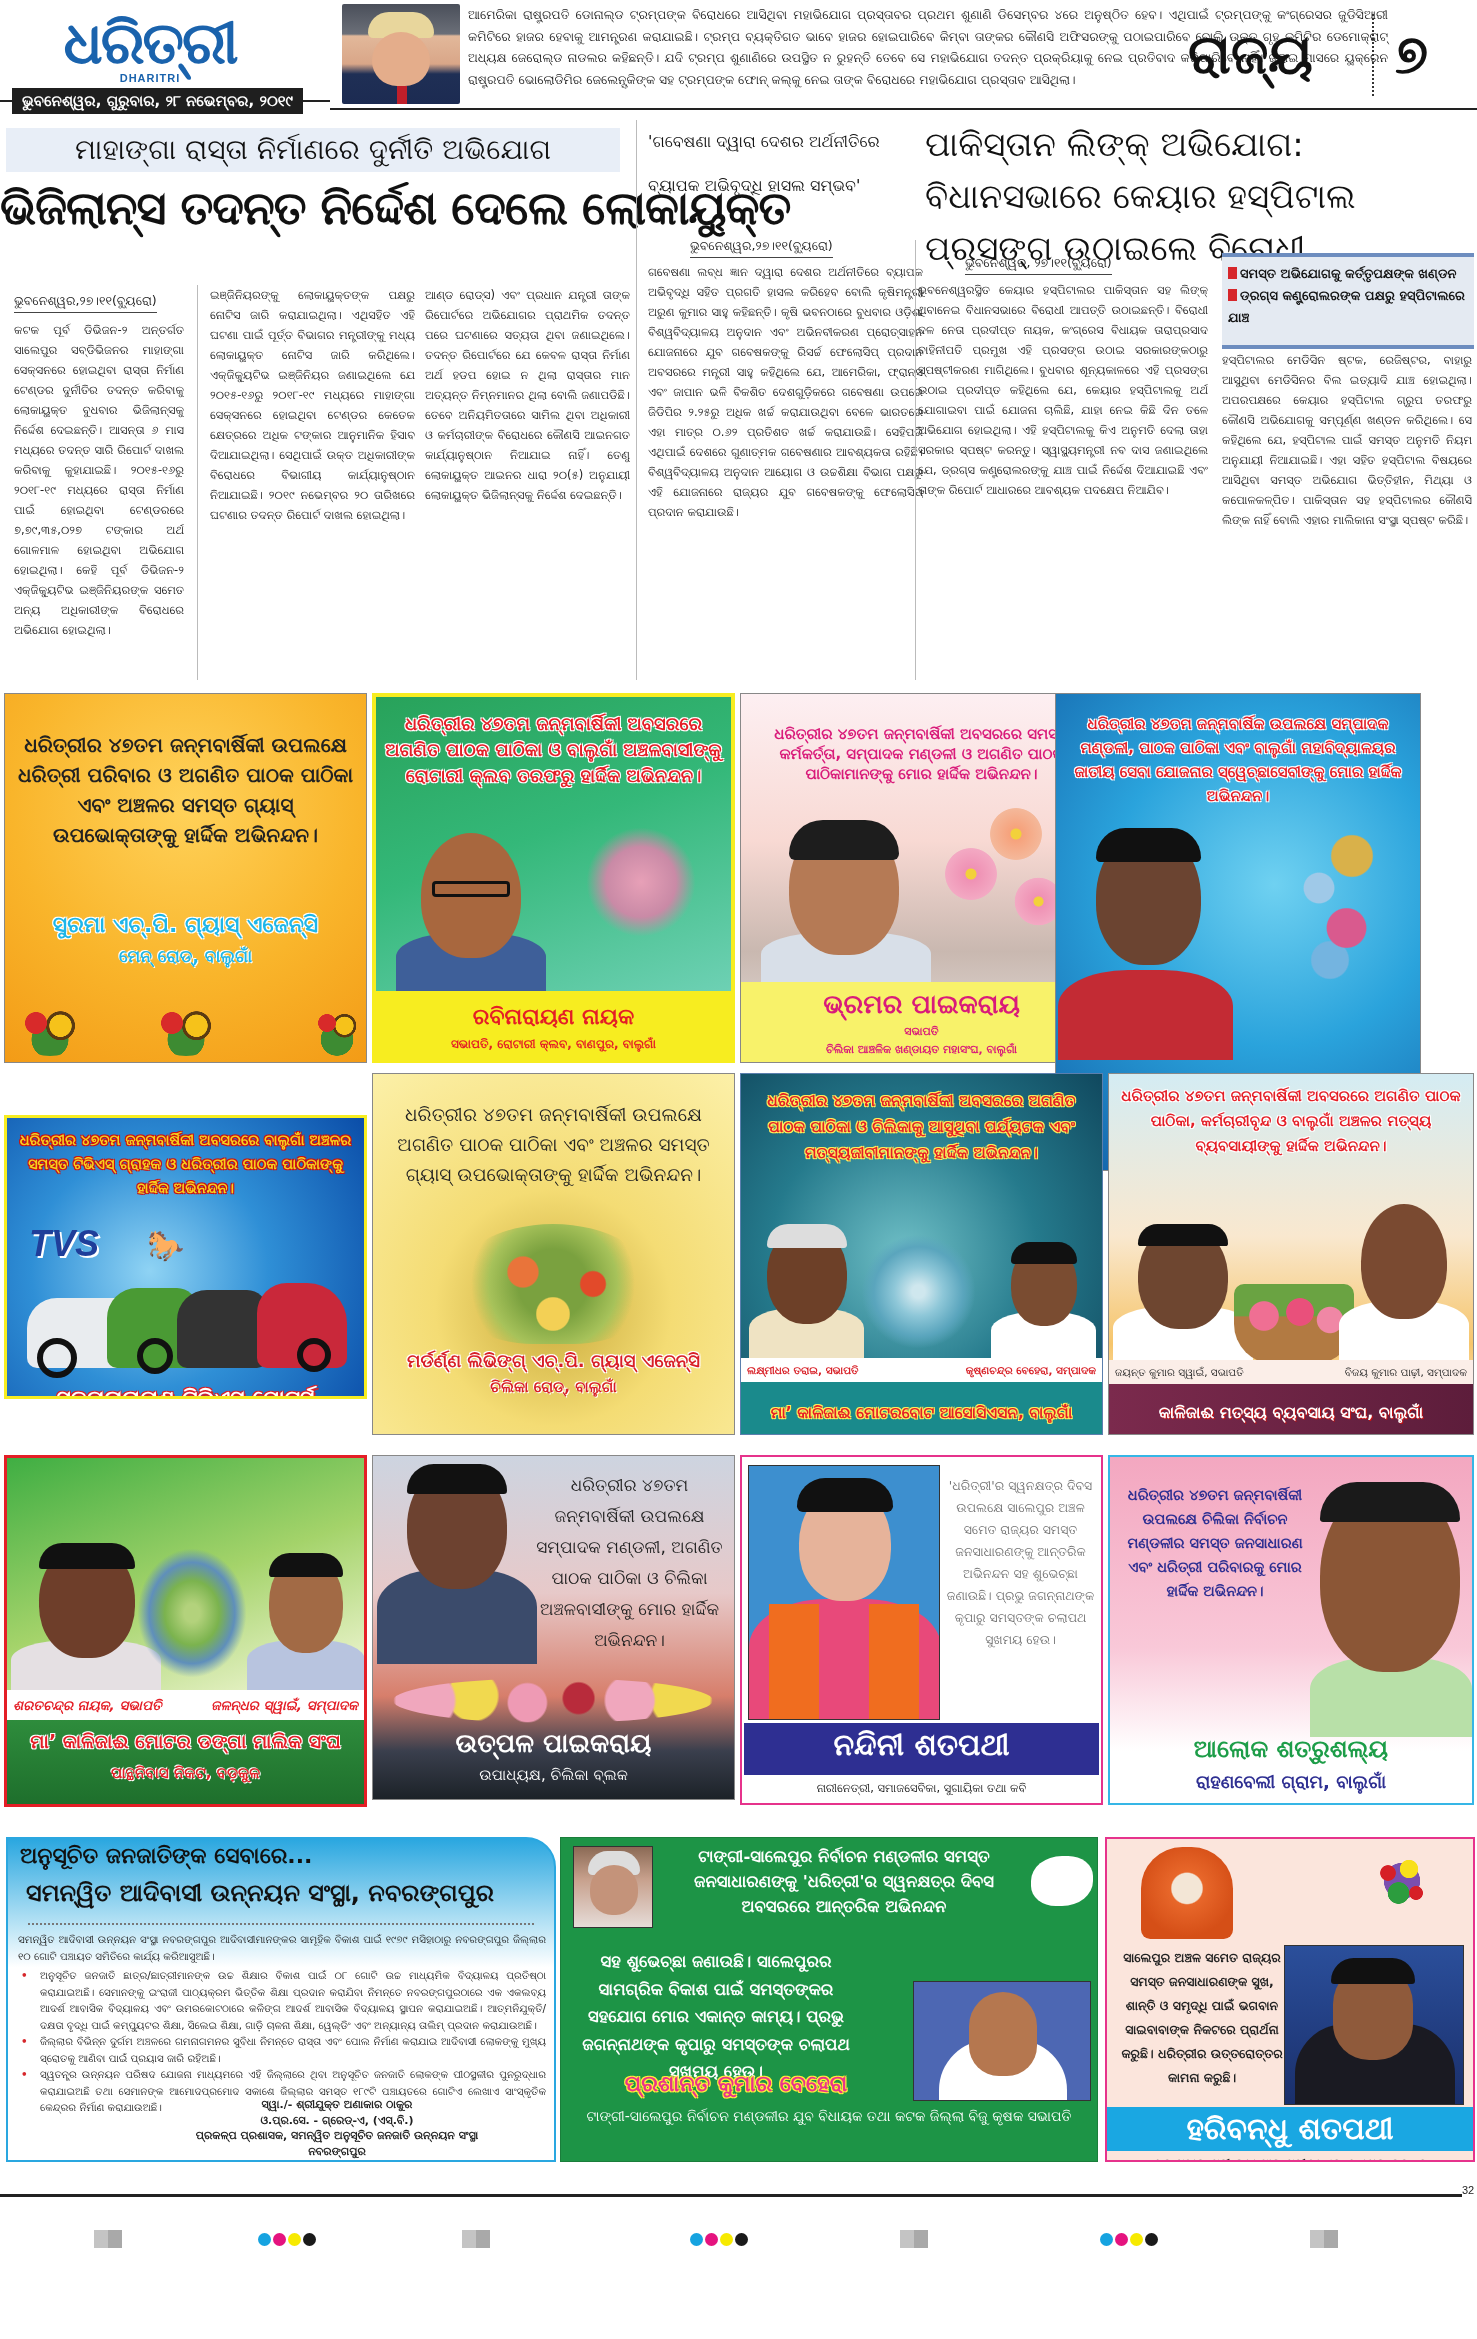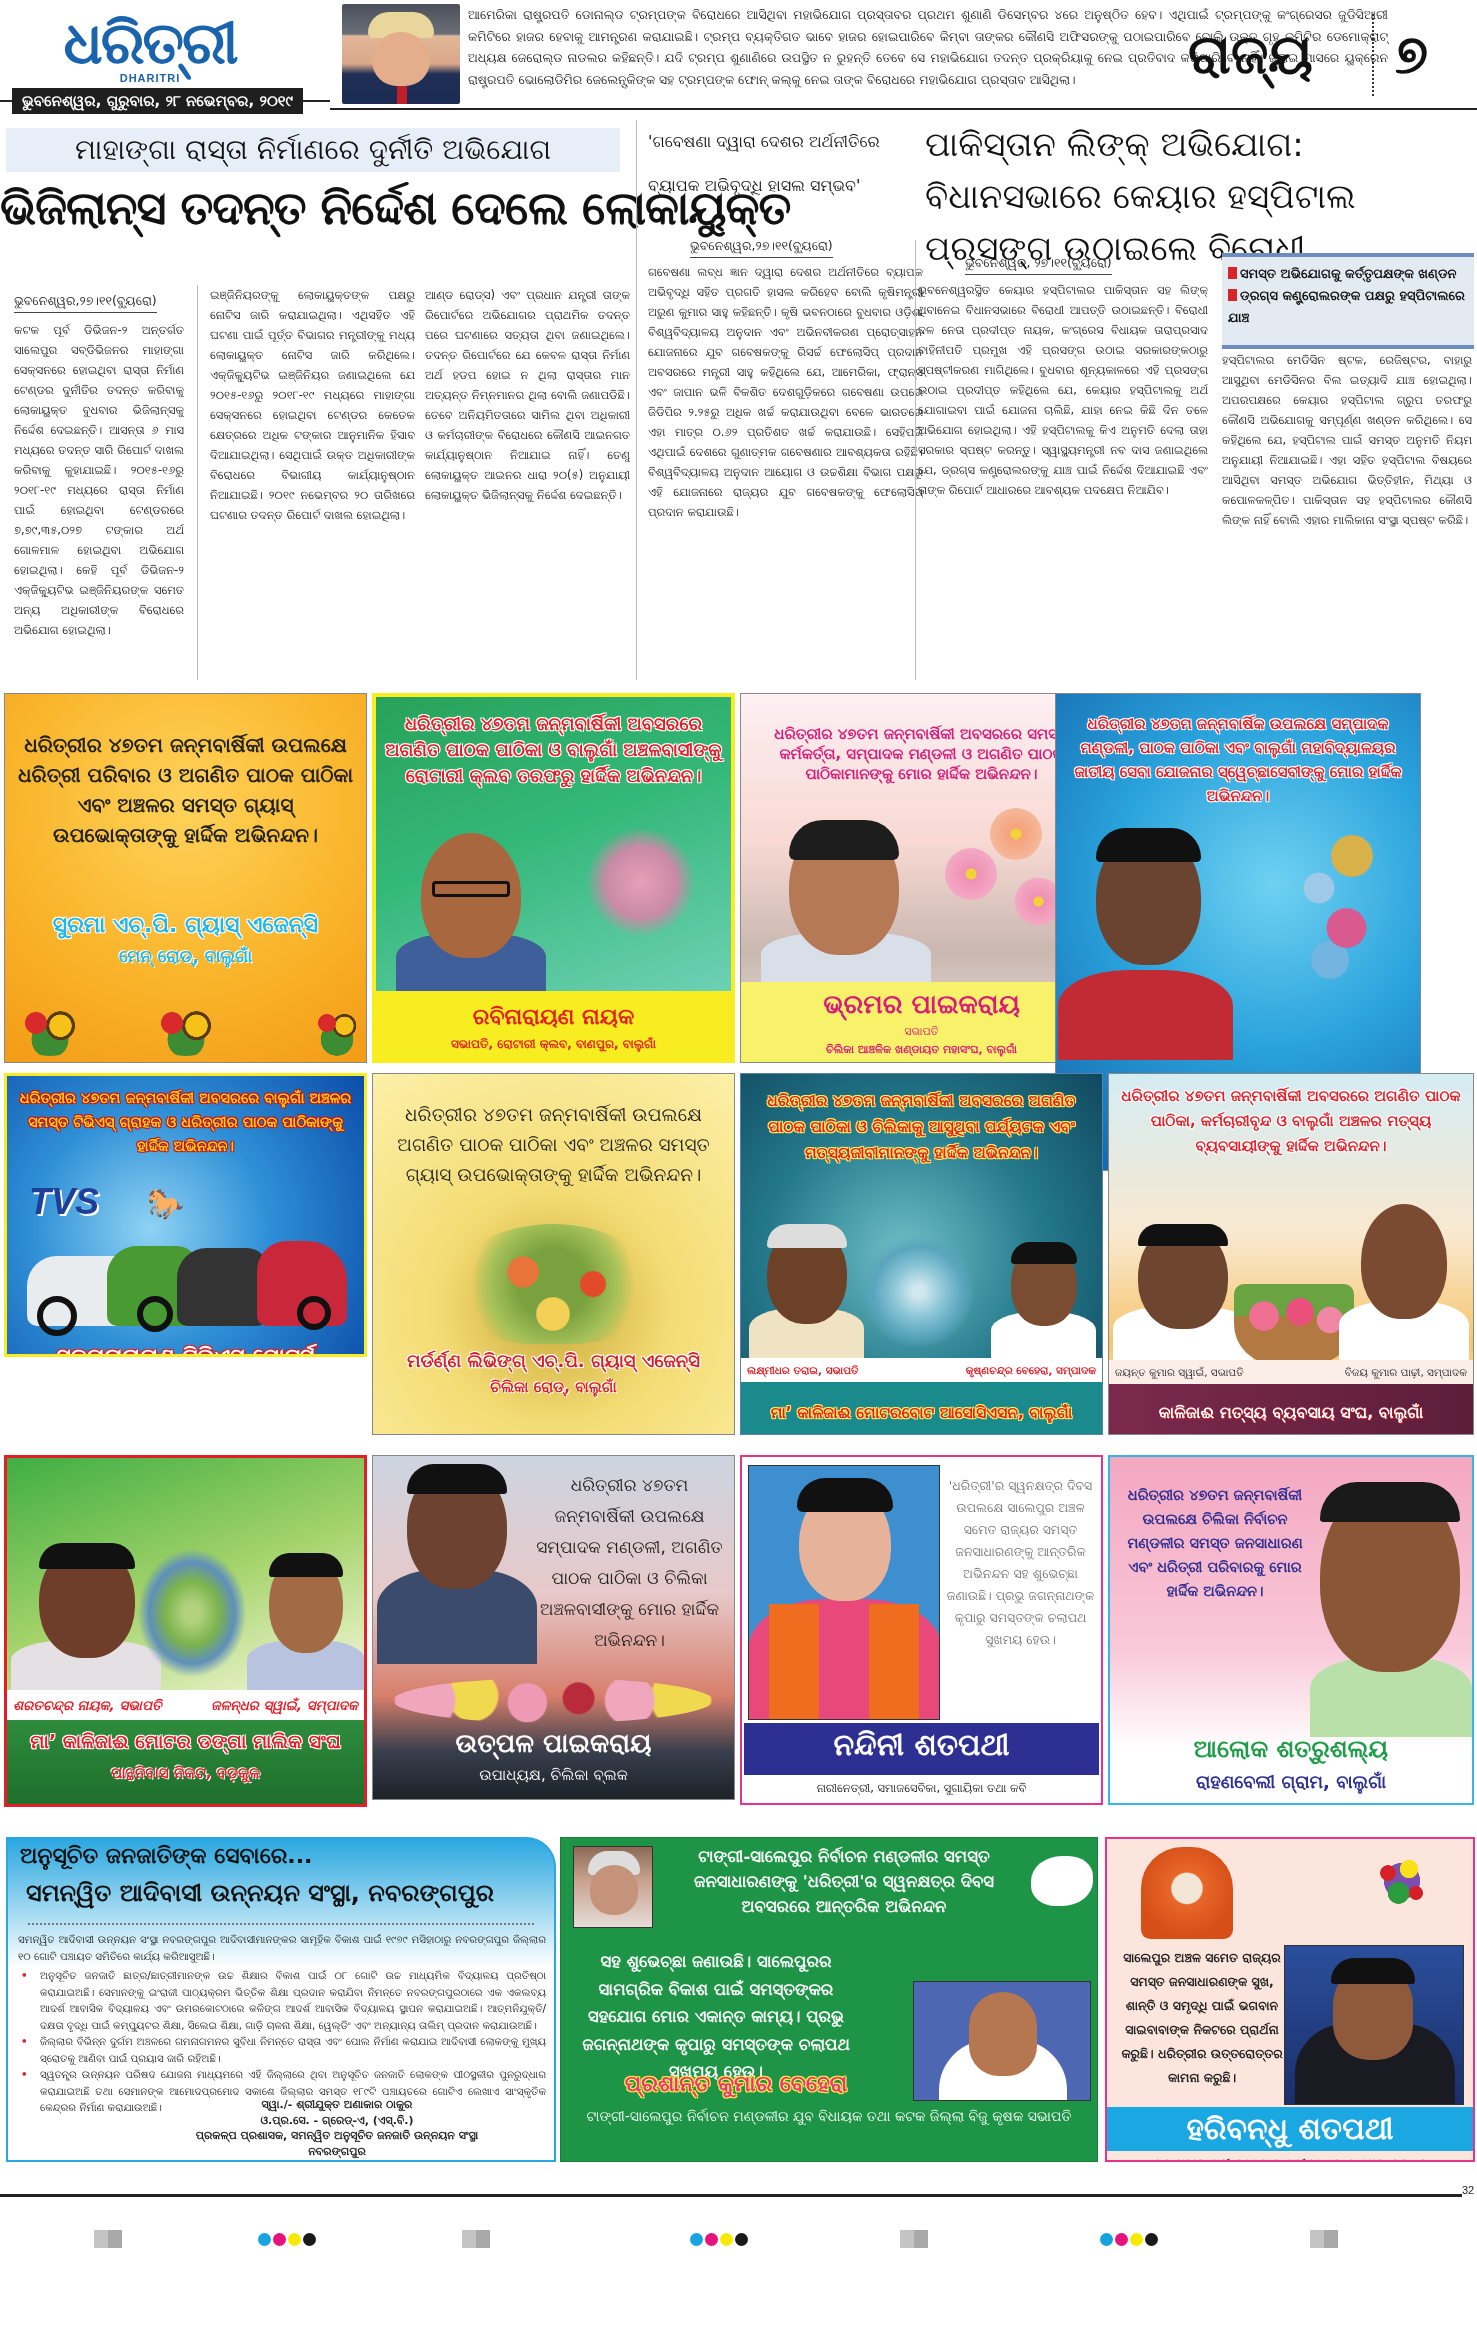--- a/index.html
+++ b/index.html
@@ -66,30 +66,30 @@
   .ad-r1c2 { left: 372px; top: 693px; width: 363px; height: 370px; background: linear-gradient(160deg, #28a25a 0%, #34b879 40%, #7fd8c6 100%); border: 4px solid #f7ed20; }
   .ad-r1c2 .ad-text { top: 14px; font-size: 18px; line-height: 26px; color:#e41e26; text-shadow: 1px 1px 0 #fff, -1px -1px 0 #fff, 1px -1px 0 #fff, -1px 1px 0 #fff; }
   .ad-r1c2 .name-band { position:absolute; left:0; right:0; bottom:0; height: 68px; background:#f7ed20; }
   .ad-r1c2 .ad-name { bottom: 30px; font-size: 22px; color:#e41e26; }
   .ad-r1c2 .ad-sub { bottom: 8px; font-size: 12px; color:#e41e26; }
 
   .ad-r1c3 { left: 740px; top: 693px; width: 363px; height: 370px; background: linear-gradient(180deg, #fdeff2 0%, #f8d9d3 40%, #c9b8b0 70%, #e8e3df 100%); border:1px solid #888; }
   .ad-r1c3 .ad-text { top: 30px; font-size: 15px; line-height: 20px; color:#d91b7a; }
   .ad-r1c3 .name-band { position:absolute; left:0; right:0; bottom:0; height: 80px; background:#f8f26a; }
   .ad-r1c3 .ad-name { bottom: 42px; font-size: 26px; color:#d91b7a; }
-  .ad-r1c3 .ad-role { position:absolute; left:0; right:0; bottom: 24px; font-size: 11px; font-weight:normal; color:#d91b7a; }
+  .ad-r1c3 .ad-role { position:absolute; left:0; right:0; bottom: 24px; font-size: 11px; font-weight:bold; color:#d91b7a; }
   .ad-r1c3 .ad-sub { bottom: 6px; font-size: 11px; color:#d91b7a; }
 
   .ad-r1c4 { left: 1048px; top: 693px; width: 366px; height: 478px; background: radial-gradient(circle at 60% 40%, #6fd1f1 0%, #2aa3dc 45%, #125fa7 100%); border:1px solid #888;margin-left:7px; }
   .ad-r1c4 .ad-text { top: 18px; font-size: 15px; line-height: 24px; color:#e41e26; text-shadow: 1px 1px 0 #fff, -1px -1px 0 #fff, 1px -1px 0 #fff, -1px 1px 0 #fff; }
   .ad-r1c4 .ad-name { bottom: 38px; font-size: 22px; color:#f3e81c; text-shadow: 2px 2px 0 #c11, -1px -1px 0 #c11; text-align:right; padding-right: 14px; }
   .ad-r1c4 .ad-sub { bottom: 12px; font-size: 14px; color:#f3e81c; text-shadow: 1px 1px 0 #c11, -1px -1px 0 #c11; text-align:right; padding-right: 14px; }
 
   
-  .ad-r2c1 { left: 4px; top: 1073px; width: 363px; height: 284px; background: radial-gradient(circle at 40% 55%, #8fd3f4 0%, #2f8fd6 45%, #0b4da8 100%); border: 3px solid #f7ed20; padding-left: 47px; }
+  .ad-r2c1 { left: 4px; top: 1115px; width: 363px; height: 284px; background: radial-gradient(circle at 40% 55%, #8fd3f4 0%, #2f8fd6 45%, #0b4da8 100%); border: 3px solid #f7ed20; padding-left: 47px; }
   .ad-r2c1 .ad-text { top: 10px; font-size: 14.5px; line-height: 24px; color:#f7d11e; text-shadow: 1px 1px 0 #c11, -1px -1px 0 #c11, 1px -1px 0 #c11, -1px 1px 0 #c11; }
   .tvs-logo { position:absolute; left: 22px; top: 105px; font-family:"Liberation Sans",sans-serif; font-style: italic; font-weight: bold; font-size: 36px; color:#1f3e9a; text-shadow: 2px 2px 0 #fff; }
   .tvs-horse { position:absolute; left: 140px; top: 110px; font-size: 30px; color:#d81f26; }
   .ad-r2c1 .ad-name { top: 268px; font-size: 22px; color:#fff; text-shadow: 2px 2px 0 #d81f26, -1px -1px 0 #d81f26, 1px -1px 0 #d81f26, -1px 1px 0 #d81f26; }
   .ad-r2c1 .ad-sub { top: 305px; font-size: 18px; color:#fff; text-shadow: 2px 2px 0 #d81f26, -1px -1px 0 #d81f26; }
 
   .ad-r2c2 { left: 372px; top: 1073px; width: 363px; height: 362px; background: radial-gradient(circle at 50% 65%, #c8a93a 0%, #f4dc74 40%, #fcf0a8 100%); border:1px solid #888; }
   .ad-r2c2 .ad-text { top: 26px; font-size: 18.5px; line-height: 30px; color:#222; font-weight: normal; }
   .ad-r2c2 .ad-name { top: 276px; font-size: 18px; color:#d81f26; text-shadow: 1px 1px 0 #fff, -1px -1px 0 #fff, 1px -1px 0 #fff, -1px 1px 0 #fff; }
   .ad-r2c2 .ad-sub { top: 304px; font-size: 15px; color:#d81f26; text-shadow: 1px 1px 0 #fff, -1px -1px 0 #fff; }

